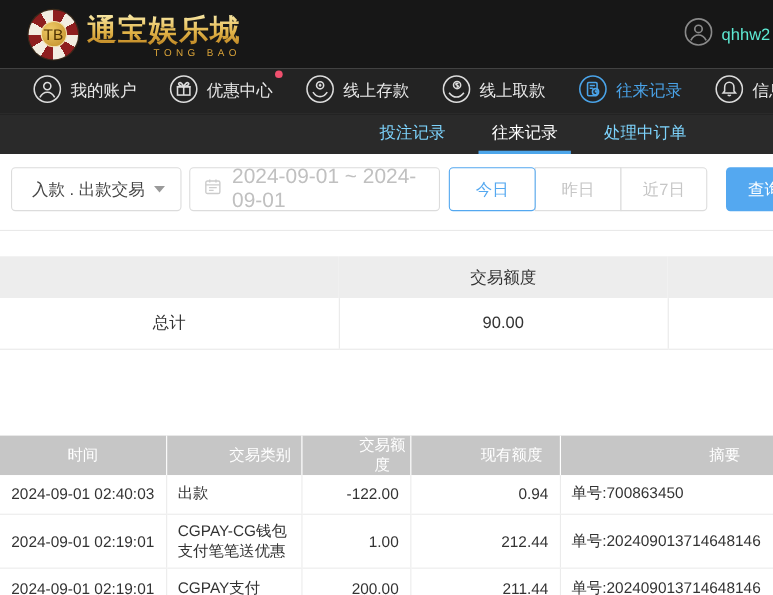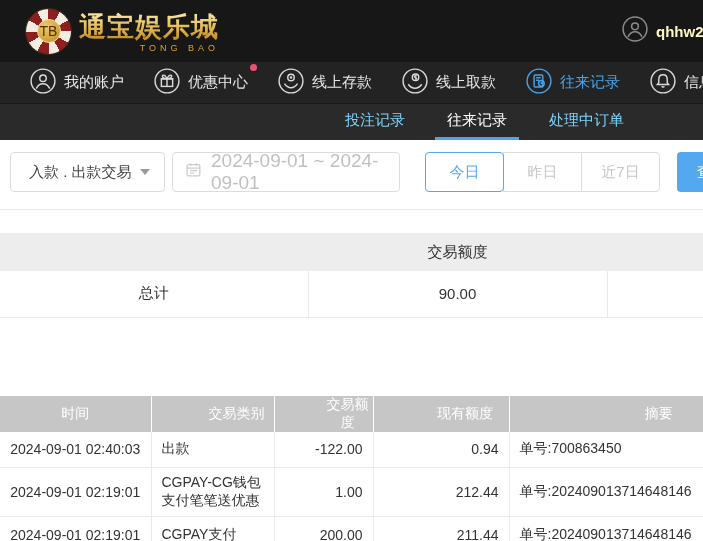--- a/index.html
+++ b/index.html
@@ -18,21 +18,21 @@
     background:radial-gradient(circle at 35% 30%, #efcb68, #c08c25);
     border:1px solid #f3e3b0; color:#4d3000; font-size:14px; font-weight:normal;
     display:flex; align-items:center; justify-content:center; }
   .brand-text { margin-left:8px; display:flex; flex-direction:column; }
   .brand-cn { font-size:27px; font-weight:bold; letter-spacing:1px;
     background:linear-gradient(180deg,#f8e9a8 10%,#e3b54a 55%,#b97f1d 95%);
     -webkit-background-clip:text; background-clip:text; -webkit-text-fill-color:transparent; color:#dcA53c; }
   .brand-en { font-size:9px; font-weight:normal; letter-spacing:4px; color:#d8a238; align-self:flex-end; margin-top:-2px; }
   .user-area { position:absolute; left:622px; top:0; height:62px; display:flex; align-items:center; gap:8px; }
   .user-area svg { color:#8a8a8a; }
-  .username { color:#fef9c3; font-size:15px; font-weight:bold; white-space:nowrap; }
+  .username { color:#5eead4; font-size:15px; font-weight:normal; white-space:nowrap; }
 
   
   .navbar { height:41px; background:#232323; display:flex; align-items:center; padding-left:30px; width:760px; }
   .nav-item { display:flex; align-items:center; gap:8px; margin-right:30px; color:#e8e8e8;
     font-size:15px; cursor:pointer; position:relative; white-space:nowrap; }
   .nav-item svg { color:#dcdcdc; }
   .nav-item.active, .nav-item.active svg { color:#4aa3e8; }
   .nav-dot { position:absolute; top:-4px; right:-9px; width:7px; height:7px; border-radius:50%; background:#f0506e; }
 
   
@@ -44,21 +44,21 @@
   
   .filter-row { margin:12px 0 0 10px; height:40px; display:flex; align-items:center; width:760px; }
   .ctrl { height:40px; border:1px solid #dcdcdc; border-radius:4px; background:#fff; display:flex; align-items:center; }
   .select-box { width:155px; padding:0 14px 0 18px; justify-content:space-between; color:#444; font-size:15px; cursor:pointer; }
   .caret { width:0; height:0; border-left:5px solid transparent; border-right:5px solid transparent; border-top:6px solid #9a9a9a; }
   .date-box { width:228px; margin-left:7px; padding:15px 12px; gap:9px; color:#c0c0c0; font-size:19px; cursor:pointer; }
   .date-box svg { color:#cccccc; flex:none; }
   .btn-group { display:flex; margin-left:8px; }
   .qbtn { width:79px; height:40px; border:1px solid #dcdcdc; background:#fff; color:#c6c6c6; font-size:15px;
     margin-left:-1px; cursor:pointer; position:relative; }
-  .qbtn:first-child { border-radius:4px 0 0 4px; margin-left:17px; }
+  .qbtn:first-child { border-radius:4px 0 0 4px; margin-left:0; }
   .qbtn:last-child { border-radius:0 4px 4px 0; }
   .qbtn.active { border:1px solid #54a8f0; color:#54a8f0; border-radius:4px; z-index:2; }
   .search-btn { margin-left:17px; width:70px; height:40px; border:none; border-radius:4px;
     background:#54a8f0; color:#fff; font-size:15px; cursor:pointer; flex:none; }
 
   .divider { margin-top:17px; border:none; border-top:1px solid #e9e9e9; width:703px; }
 
   
   .summary { margin-top:23px; width:760px; border-collapse:collapse; table-layout:fixed; }
   .summary th { height:38px; background:#ededed; font-size:15px; font-weight:normal; color:#333; }

